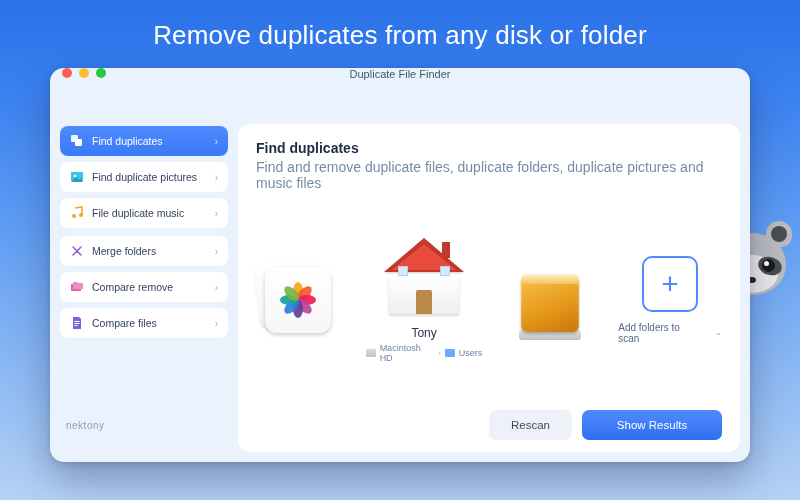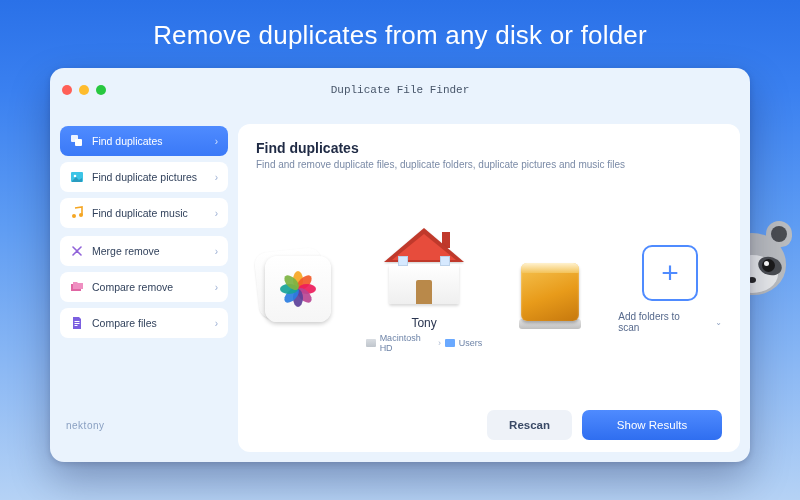--- a/index.html
+++ b/index.html
@@ -19,21 +19,21 @@
   .m-eye-l{ left:18px;} .m-eye-r{ left:50px;}
   .m-pupil{ position:absolute; top:2px; left:2px; width:5px; height:5px; background:#fff; border-radius:50%;}
   .m-ear-l,.m-ear-r{ position:absolute; top:6px; width:26px; height:26px; background:#b9bcc0; border-radius:50% 50% 40% 40%;}
   .m-ear-l{ left:0;} .m-ear-r{ left:54px;}
   .m-ear-in{ position:absolute; top:5px; left:5px; width:16px; height:16px; background:#4a4d52; border-radius:50%;}
   .m-nose{ position:absolute; top:62px; left:36px; width:8px; height:6px; background:#2a2a2a; border-radius:50%;}
   .m-paw{ position:absolute; top:78px; left:18px; width:16px; height:18px; background:#8d9094; border-radius:40% 40% 50% 50%;}
 
   
   .window { position: absolute; left: 50px; top: 68px; width: 700px; height: 394px; background:#eaf3fd; border-radius: 14px; box-shadow: 0 18px 40px rgba(0,0,40,.28), 0 2px 6px rgba(0,0,40,.15); overflow:hidden; display:flex; flex-direction:column; }
-  .titlebar { height: 43px; display:flex; align-items:center; position:relative;font-family:Liberation Mono, monospace; }
+  .titlebar { height: 43px; display:flex; position:relative; }
   .traffic { display:flex; gap:7px; padding-left:12px; }
   .tl { width:10px; height:10px; border-radius:50%; }
   .tl.r{ background:#ff5f57;} .tl.y{ background:#febc2e;} .tl.g{ background:#28c840;}
   .win-title { position:absolute; left:0; right:0; text-align:center; font-size:11px; color:#475569; pointer-events:none; }
 
   .body { flex:1; display:flex; padding: 13px 10px 10px 10px; gap:10px; }
 
   
   .sidebar { width:168px; display:flex; flex-direction:column; gap:8px; padding-top:2px; position:relative;}
   .sb-group { display:flex; flex-direction:column; gap:6px; }
@@ -41,21 +41,21 @@
   .sb-item.active { background: linear-gradient(180deg,#4f8bff,#3a79f7); color:#fff; }
   .sb-item .chev { margin-left:auto; color:#9db0d4; font-size:10px;}
   .sb-item.active .chev { color:#cfe0ff; }
   .sb-ic { width:14px; height:14px; margin-right:8px; display:flex; align-items:center; justify-content:center; }
   .sb-ic svg { width:14px; height:14px; }
   .brand { position:absolute; bottom:21px; left:6px; font-size:10px; color:#8aa0c2; letter-spacing:.5px;}
 
   
   .panel { flex:1; background:#fff; border-radius:12px; display:flex; flex-direction:column; padding:16px 18px 12px 18px; }
   .p-title { font-size:14px; font-weight:600; color:#1f2a44; }
-  .p-sub { font-size:10px; color:#7a8aa6; margin-top:3px; }
+  .p-sub { font-size:14px; color:#7a8aa6; margin-top:3px; }
 
   .targets { flex:1; display:flex; align-items:center; justify-content:center; gap:26px; margin-top:6px;}
   .target { display:flex; flex-direction:column; align-items:center; }
   .t-icon { width:84px; height:84px; display:flex; align-items:center; justify-content:center; position:relative;}
   .t-label { font-size:12px; color:#2a3550; margin-top:6px; font-weight:500;}
   .t-path { display:flex; align-items:center; gap:4px; font-size:9px; color:#6e84a8; margin-top:3px;}
   .t-path .disk-mini{ width:10px;height:8px;background:linear-gradient(#d9dde2,#bfc5cc);border-radius:1px;display:inline-block;}
   .t-path .fold-mini{ width:10px;height:8px;background:#6aa9ff;border-radius:1px;display:inline-block;}
   .t-path .sep{ color:#aab8d0;}
 
@@ -79,21 +79,21 @@
   .drive-top{ position:absolute; top:0; left:0; right:0; height:10px; background:linear-gradient(#fff2cf,#f3c35a); border-radius:6px 6px 0 0;}
   .drive-base{ position:absolute; bottom:2px; width:62px; height:10px; background:linear-gradient(#e6e6e6,#bfbfbf); border-radius:3px;}
 
   
   .add-tile{ width:56px; height:56px; border:2px solid #4f8bff; border-radius:10px; display:flex; align-items:center; justify-content:center; color:#4f8bff; font-size:30px; font-weight:300; cursor:pointer; background:#fff;}
   .add-label{ font-size:10px; color:#56698c; margin-top:10px; display:flex; align-items:center; gap:14px; cursor:pointer;}
   .add-label .dd{ font-size:8px; color:#8fa2c2;}
 
   
   .footer{ display:flex; justify-content:flex-end; gap:10px; padding-top:8px;}
-  .btn{ height:30px; padding:0 22px; border-radius:7px; font-size:11.5px; display:flex; align-items:center; cursor:pointer; border:none;font-weight:bold;}
+  .btn{ height:30px; padding:0 22px; border-radius:7px; font-size:11.5px; display:flex; align-items:center; cursor:pointer; border:none;}
   .btn.secondary{ background:#eef2f8; color:#3a4a66;}
   .btn.primary{ background:linear-gradient(180deg,#4f8bff,#2f6ef0); color:#fff; font-weight:500; min-width:140px; justify-content:center;}
 </style>
 </head>
 <body>
 
 <div class="hero-title">Remove duplicates from any disk or folder</div>
 
 <div class="mascot">
   <div class="m-ear-l">
@@ -151,33 +151,33 @@
           <span class="chev">›</span>
         </div>
         <div class="sb-item">
           <span class="sb-ic">
             <svg viewBox="0 0 14 14">
                 <path d="M5 2 L12 1 L12 9" stroke="#f5a623" stroke-width="1.6" fill="none"></path>
                 <circle cx="4" cy="10" r="2" fill="#f5a623"></circle>
                 <circle cx="11" cy="9" r="2" fill="#f5a623"></circle>
               </svg>
           </span>
-          <span>Find duplicate music</span>
+          <span>File duplicate music</span>
           <span class="chev">›</span>
         </div>
       </div>
 
       <div class="sb-group">
         <div class="sb-item">
           <span class="sb-ic">
             <svg viewBox="0 0 14 14">
                 <path d="M3 3 L7 7 L3 11 M11 3 L7 7 L11 11" stroke="#9163d9" stroke-width="1.6" fill="none" stroke-linecap="round"></path>
               </svg>
           </span>
-          <span>Merge remove</span>
+          <span>Merge folders</span>
           <span class="chev">›</span>
         </div>
         <div class="sb-item">
           <span class="sb-ic">
             <svg viewBox="0 0 14 14">
                 <path d="M1 4 h4 l1 1 h5 v6 h-10 z" fill="#e066a3"></path>
                 <path d="M3 2 h4 l1 1 h5 v6 h-10 z" fill="#ef8fc1"></path>
               </svg>
           </span>
           <span>Compare remove</span>

